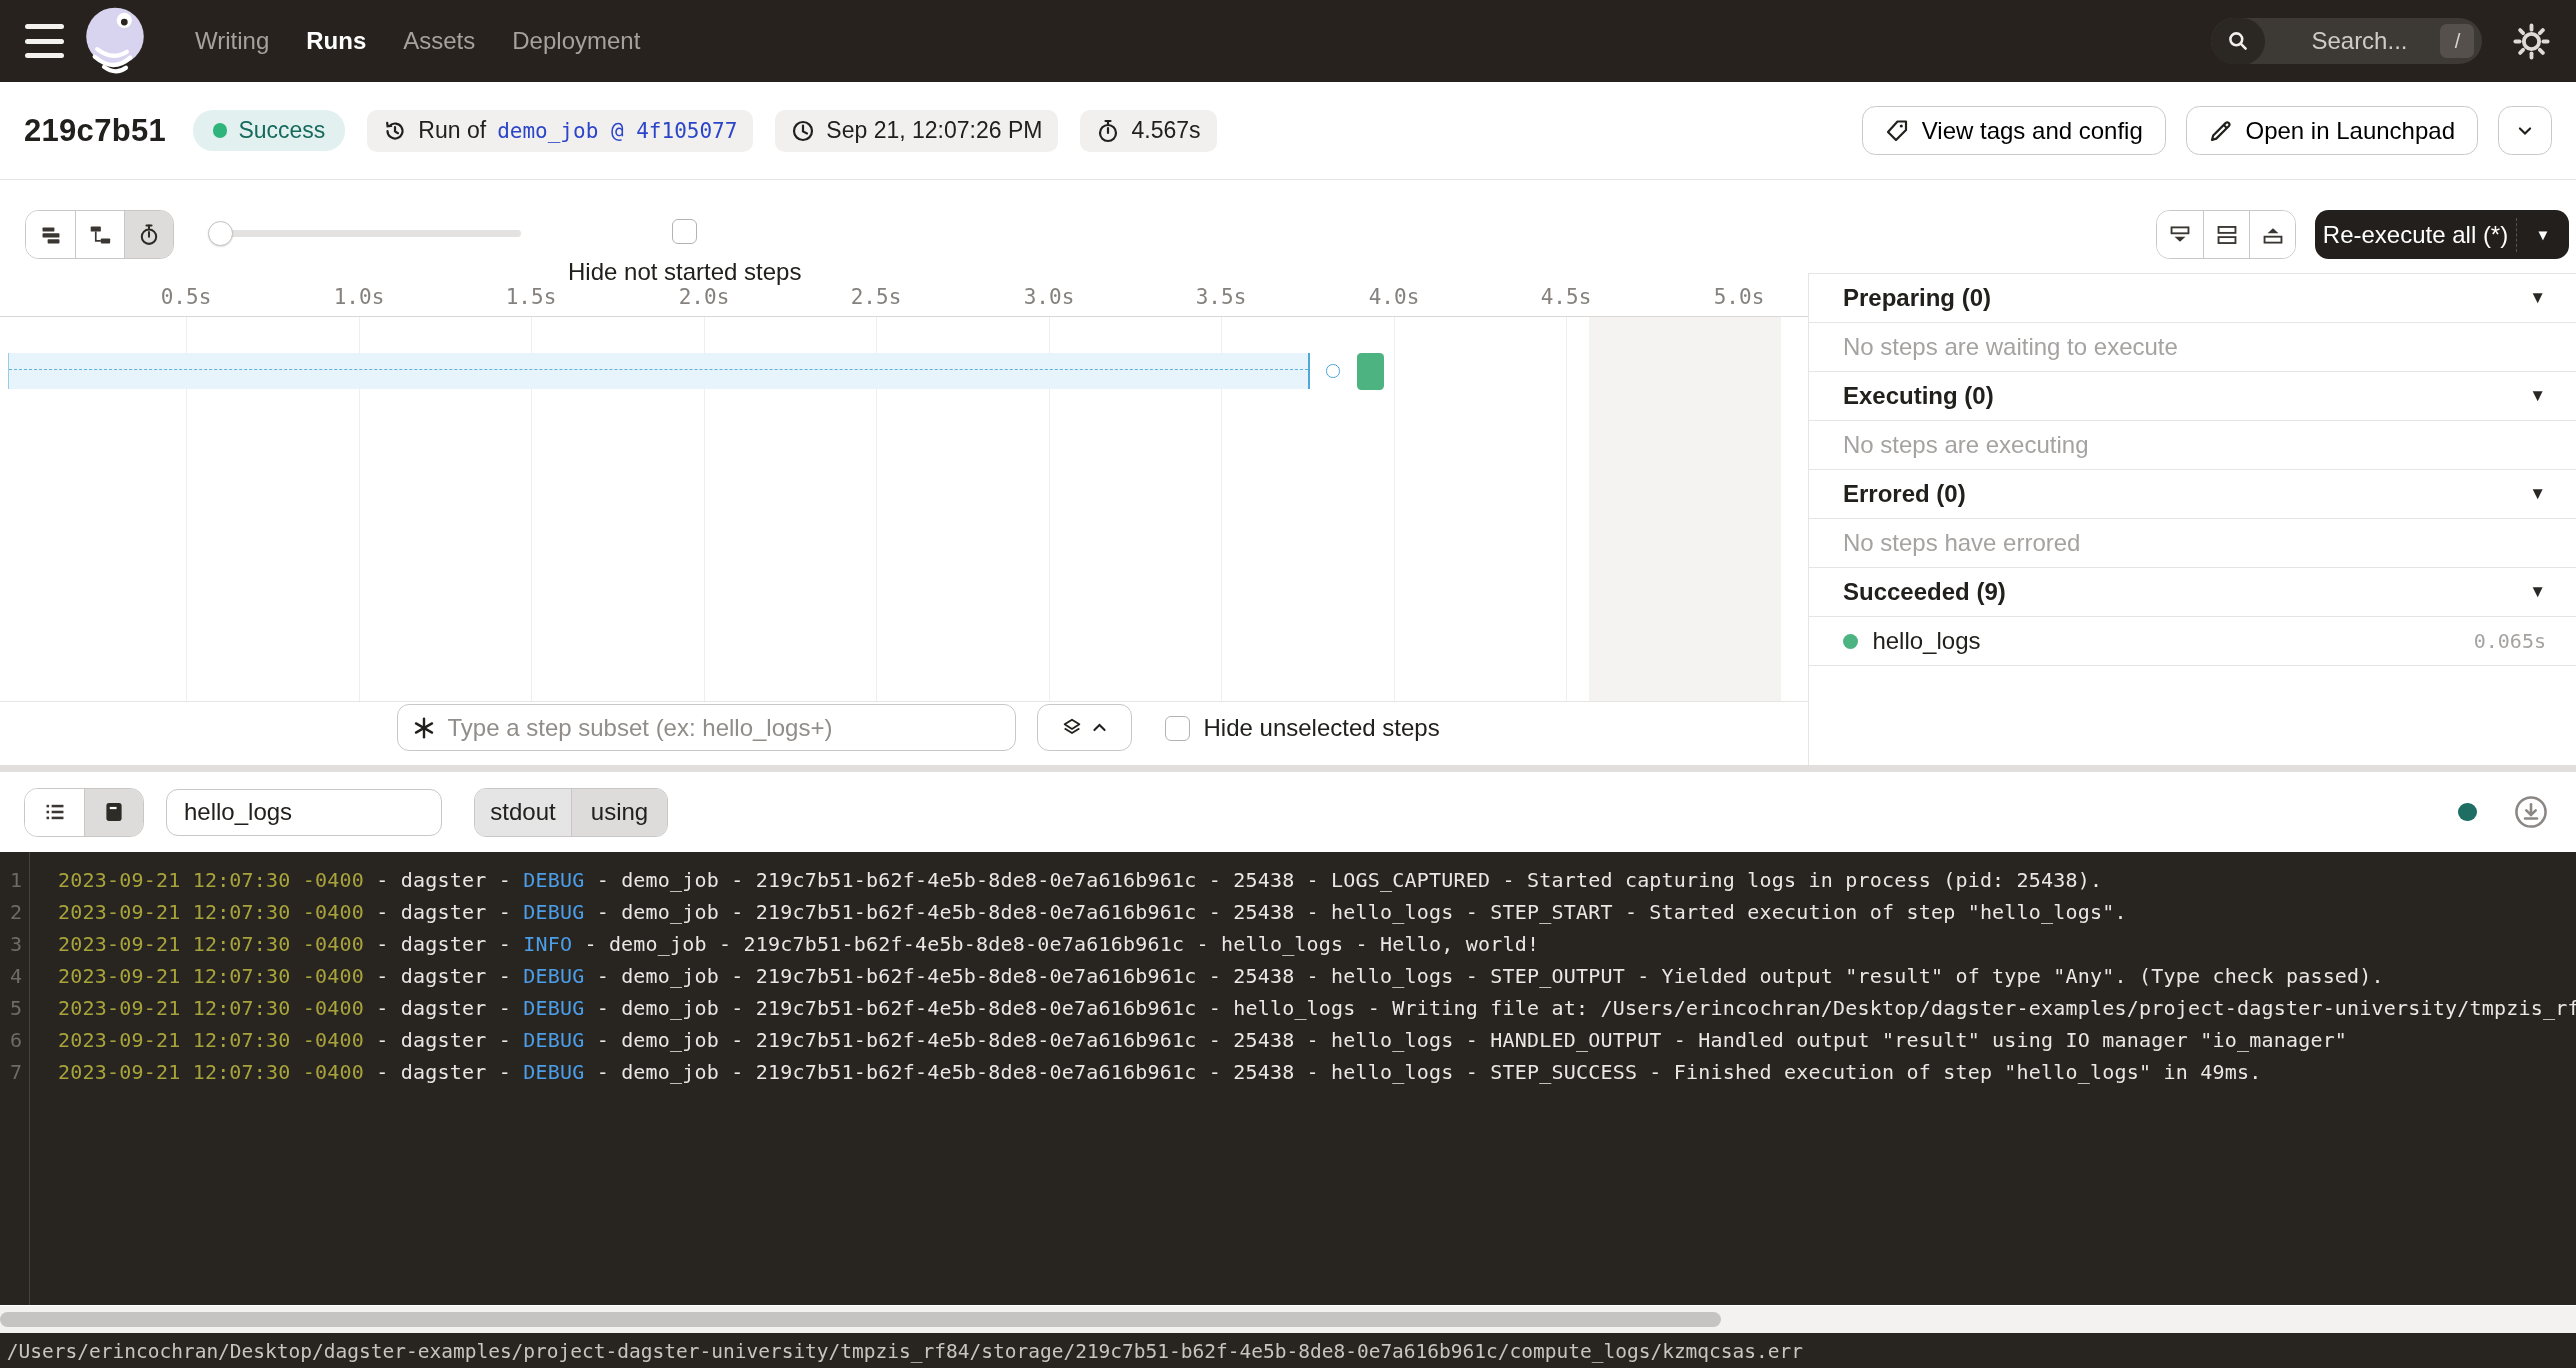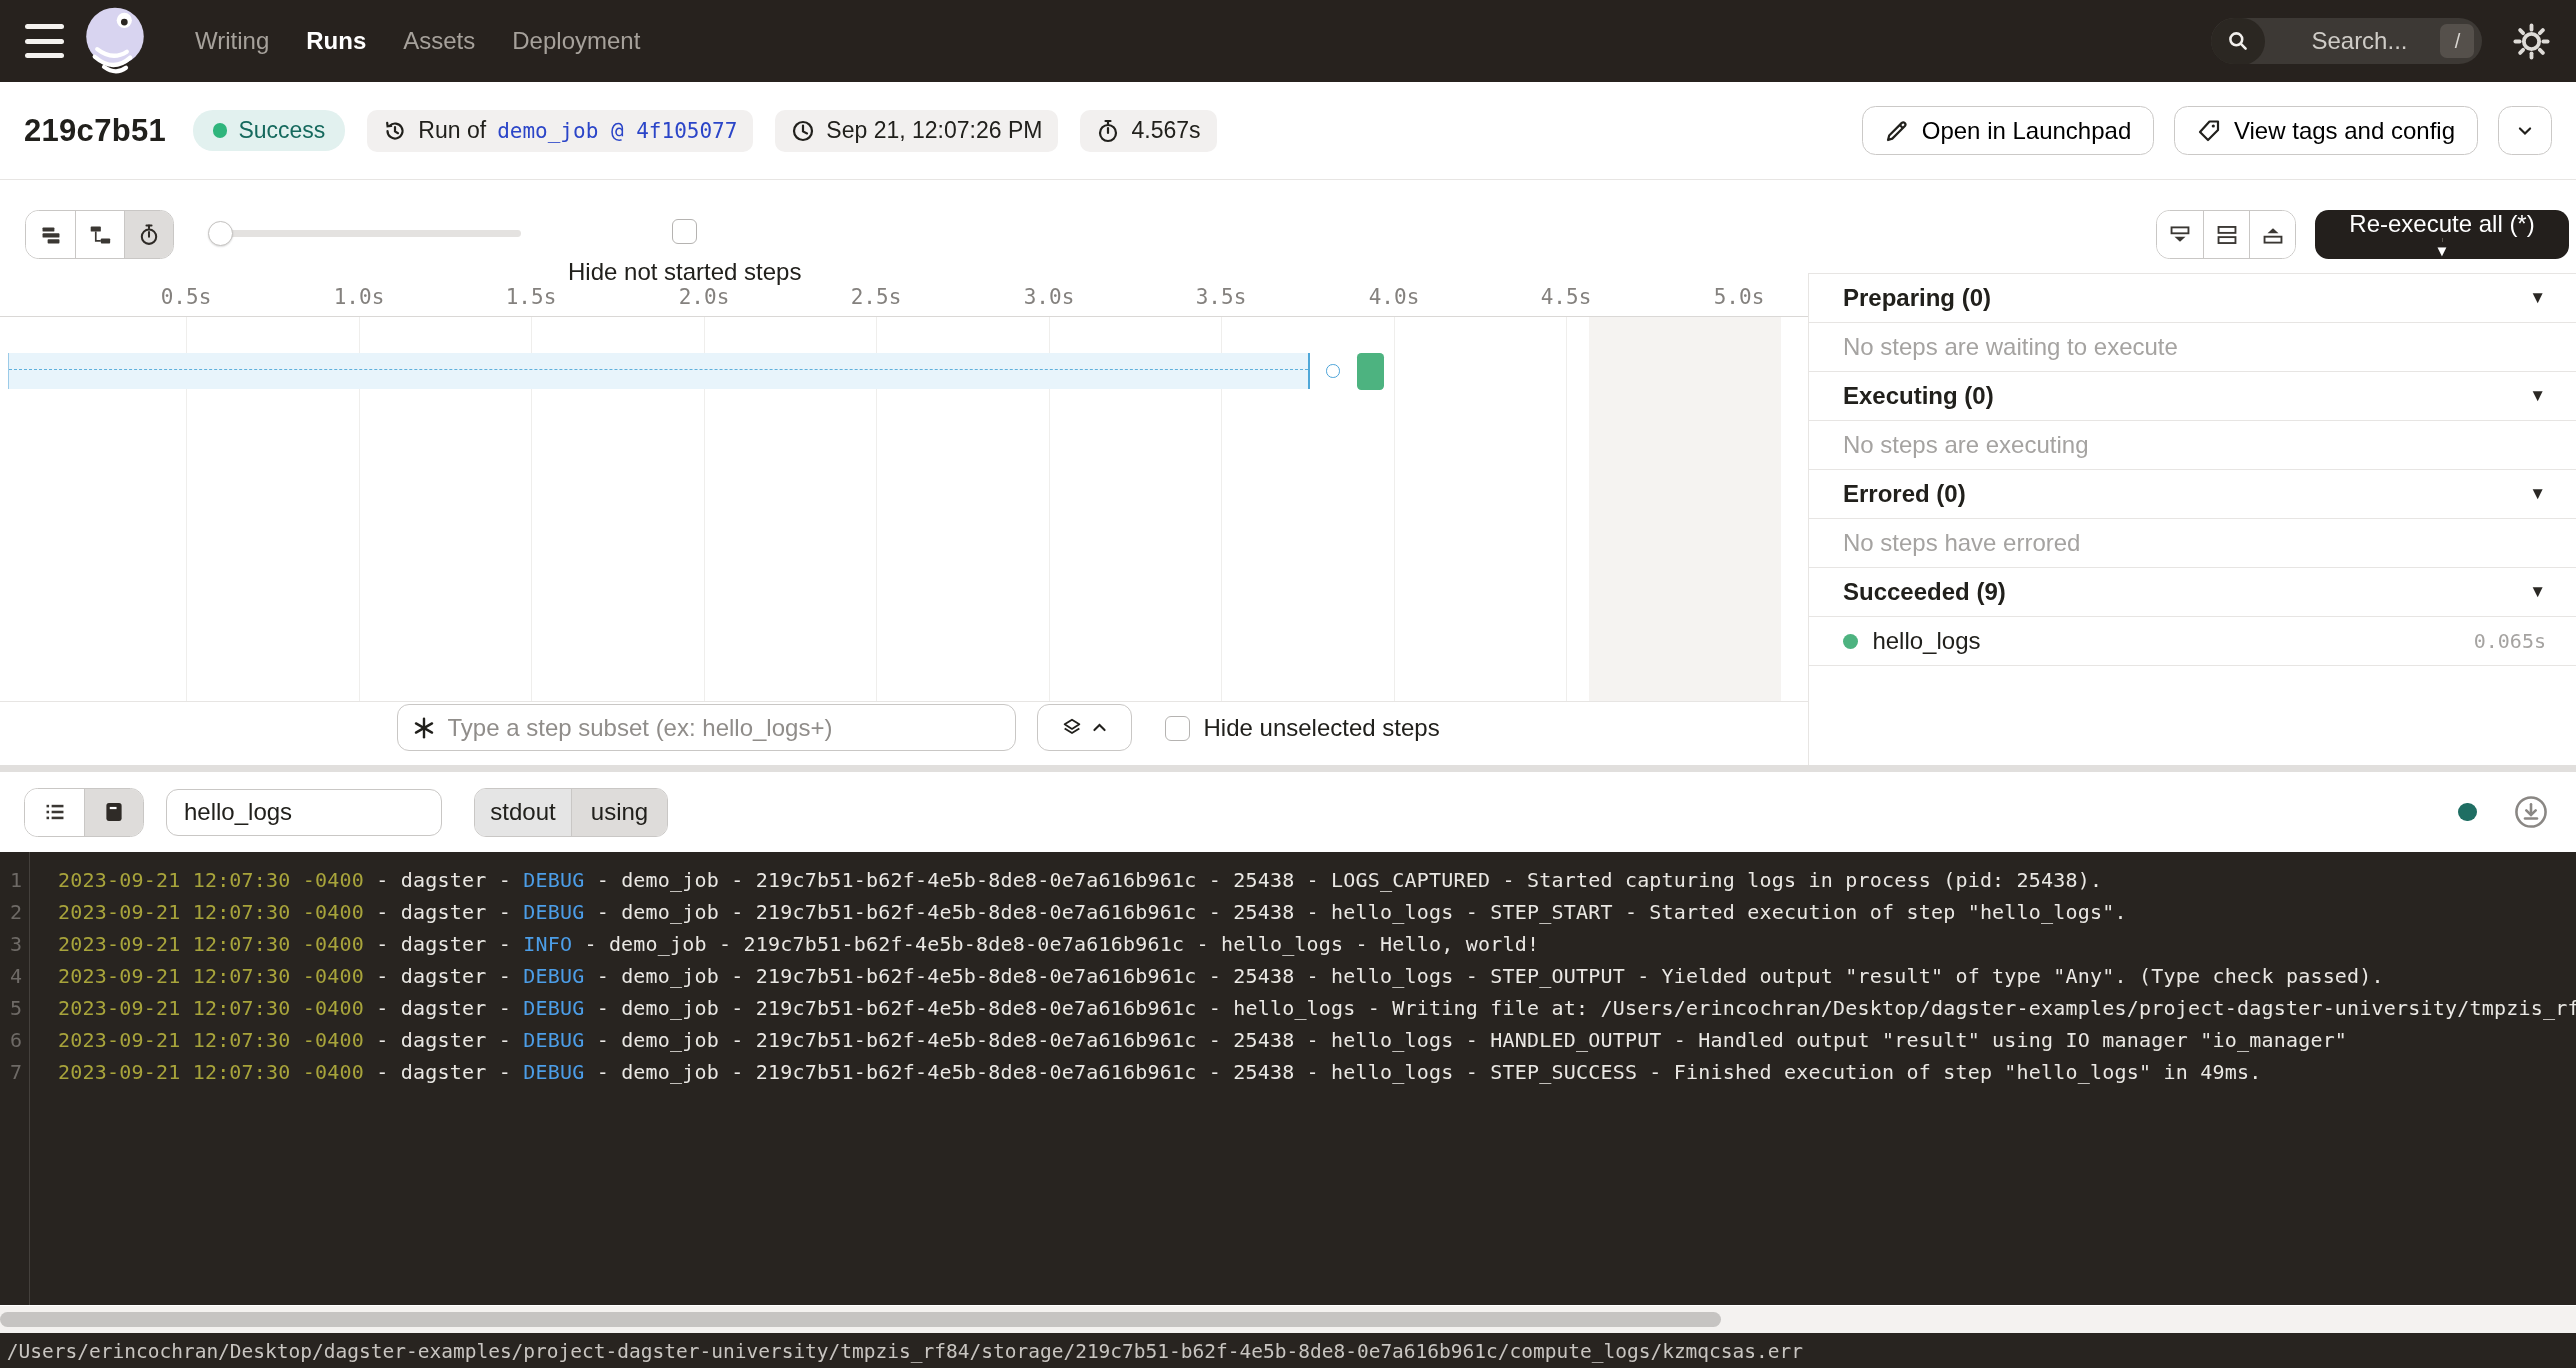--- a/index.html
+++ b/index.html
@@ -39,21 +39,21 @@
   
   .gantt { position:absolute; left:0; top:180px; width:2576px; height:585px; background:#fff; }
   .seg { display:flex; border:0.8px solid #C9C7C5; border-radius:13.5px; background:#fff; overflow:hidden; }
   .seg-cell { width:49px; height:47px; display:flex; align-items:center; justify-content:center; cursor:pointer; background:#fff; }
   .seg-cell + .seg-cell { border-left:0.8px solid #C9C7C5; }
   .seg-cell.active { background:#DEDCDA; }
   .slider-track { position:absolute; left:210px; top:50px; width:311px; height:6.8px; border-radius:3.4px; background:#E4E2E0; cursor:pointer; }
   .slider-knob { position:absolute; left:-1.7px; top:-9.3px; width:25px; height:25px; border-radius:50%; background:#fff; border:1.7px solid #C4C2C0; box-shadow:0 0.8px 1.7px rgba(0,0,0,.15); cursor:grab; }
   .cbx { width:25px; height:25px; border:1.7px solid #B5B3B1; border-radius:6px; background:#fff; flex:0 0 auto; cursor:pointer; }
   .cbx-row { position:absolute; display:flex; align-items:center; gap:13.5px; font-size:24px; }
-  .dark-btn { position:absolute; left:2315px; top:30px; width:254px; height:49px; background:#231F1C; border-radius:13.5px; color:#fff; display:flex; align-items:center; cursor:pointer;flex-direction:column; }
+  .dark-btn { position:absolute; left:2315px; top:30px; width:254px; height:49px; background:#231F1C; border-radius:13.5px; color:#fff; display:flex; align-items:center; cursor:pointer; }
   .dark-btn .lbl { flex:1; text-align:center; font-size:24px; }
   .dark-btn .split { width:0.8px; height:34px; border-left:0.8px dashed #5A564F; }
   .dark-btn .caret { width:52px; text-align:center; font-size:15px; color:#fff; }
 
   .axis-tick { position:absolute; top:105px; transform:translateX(-50%); font-family:"DejaVu Sans Mono", monospace; font-size:21px; color:#84817E; }
   .axis-line { position:absolute; left:0; top:136px; width:1808px; height:0.8px; background:#DAD8D6; }
   .gridline { position:absolute; top:137px; width:0.8px; height:384px; background:#EFEEEC; }
   .chart-bottom { position:absolute; left:0; top:521px; width:1808px; height:0.8px; background:#E7E5E3; }
   .offrange { position:absolute; left:1589px; top:137px; width:192px; height:384px; background:#F5F3F1; }
   .wait-band { position:absolute; left:7.6px; top:173px; width:1302px; height:36px; background:#E8F4FB; border-left:0.8px solid #9CCBE8; border-right:2.5px solid #4FA7D8; }
@@ -191,31 +191,31 @@
         <circle cx="12" cy="14" r="8"></circle>
           <path d="M12 14 V9"></path>
           <path d="M9.5 2 H14.5"></path>
           <path d="M12 2 V5"></path>
       </svg>
       <span>4.567s</span>
     </span>
     <span class="hdr-spacer"></span>
     <button class="btn">
       <svg width="24" height="24" viewBox="0 0 24 24" fill="none" stroke="#21201C" stroke-width="2.2" stroke-linejoin="round">
-        <path d="M3 21 l1.2-4.5 L16.8 3.9 a2.2 2.2 0 0 1 3.1 3.1 L7.3 19.6 L3 21z"></path>
-        <path d="M14.8 6 L18 9.2"></path>
-      </svg>
-      <span>Open in Launchpad</span>
+        <path d="M12.5 2.5 H21 V11 L11 21 L3 13 L12.5 2.5z"></path>
+        <circle cx="16.3" cy="7" r="1.6" fill="#21201C" stroke="none"></circle>
+      </svg>
+      <span>View tags and config</span>
     </button>
     <button class="btn">
       <svg width="24" height="24" viewBox="0 0 24 24" fill="none" stroke="#21201C" stroke-width="2.2" stroke-linejoin="round">
-        <path d="M12.5 2.5 H21 V11 L11 21 L3 13 L12.5 2.5z"></path>
-        <circle cx="16.3" cy="7" r="1.6" fill="#21201C" stroke="none"></circle>
-      </svg>
-      <span>View tags and config</span>
+        <path d="M3 21 l1.2-4.5 L16.8 3.9 a2.2 2.2 0 0 1 3.1 3.1 L7.3 19.6 L3 21z"></path>
+        <path d="M14.8 6 L18 9.2"></path>
+      </svg>
+      <span>Open in Launchpad</span>
     </button>
     <button class="btn icon-only">
       <svg width="22" height="22" viewBox="0 0 26 26" fill="none" stroke="#21201C" stroke-width="2.6" stroke-linecap="round">
         <polyline points="7 10, 13 16, 19 10"></polyline>
       </svg>
     </button>
   </div>
 
   <div class="gantt">
 

